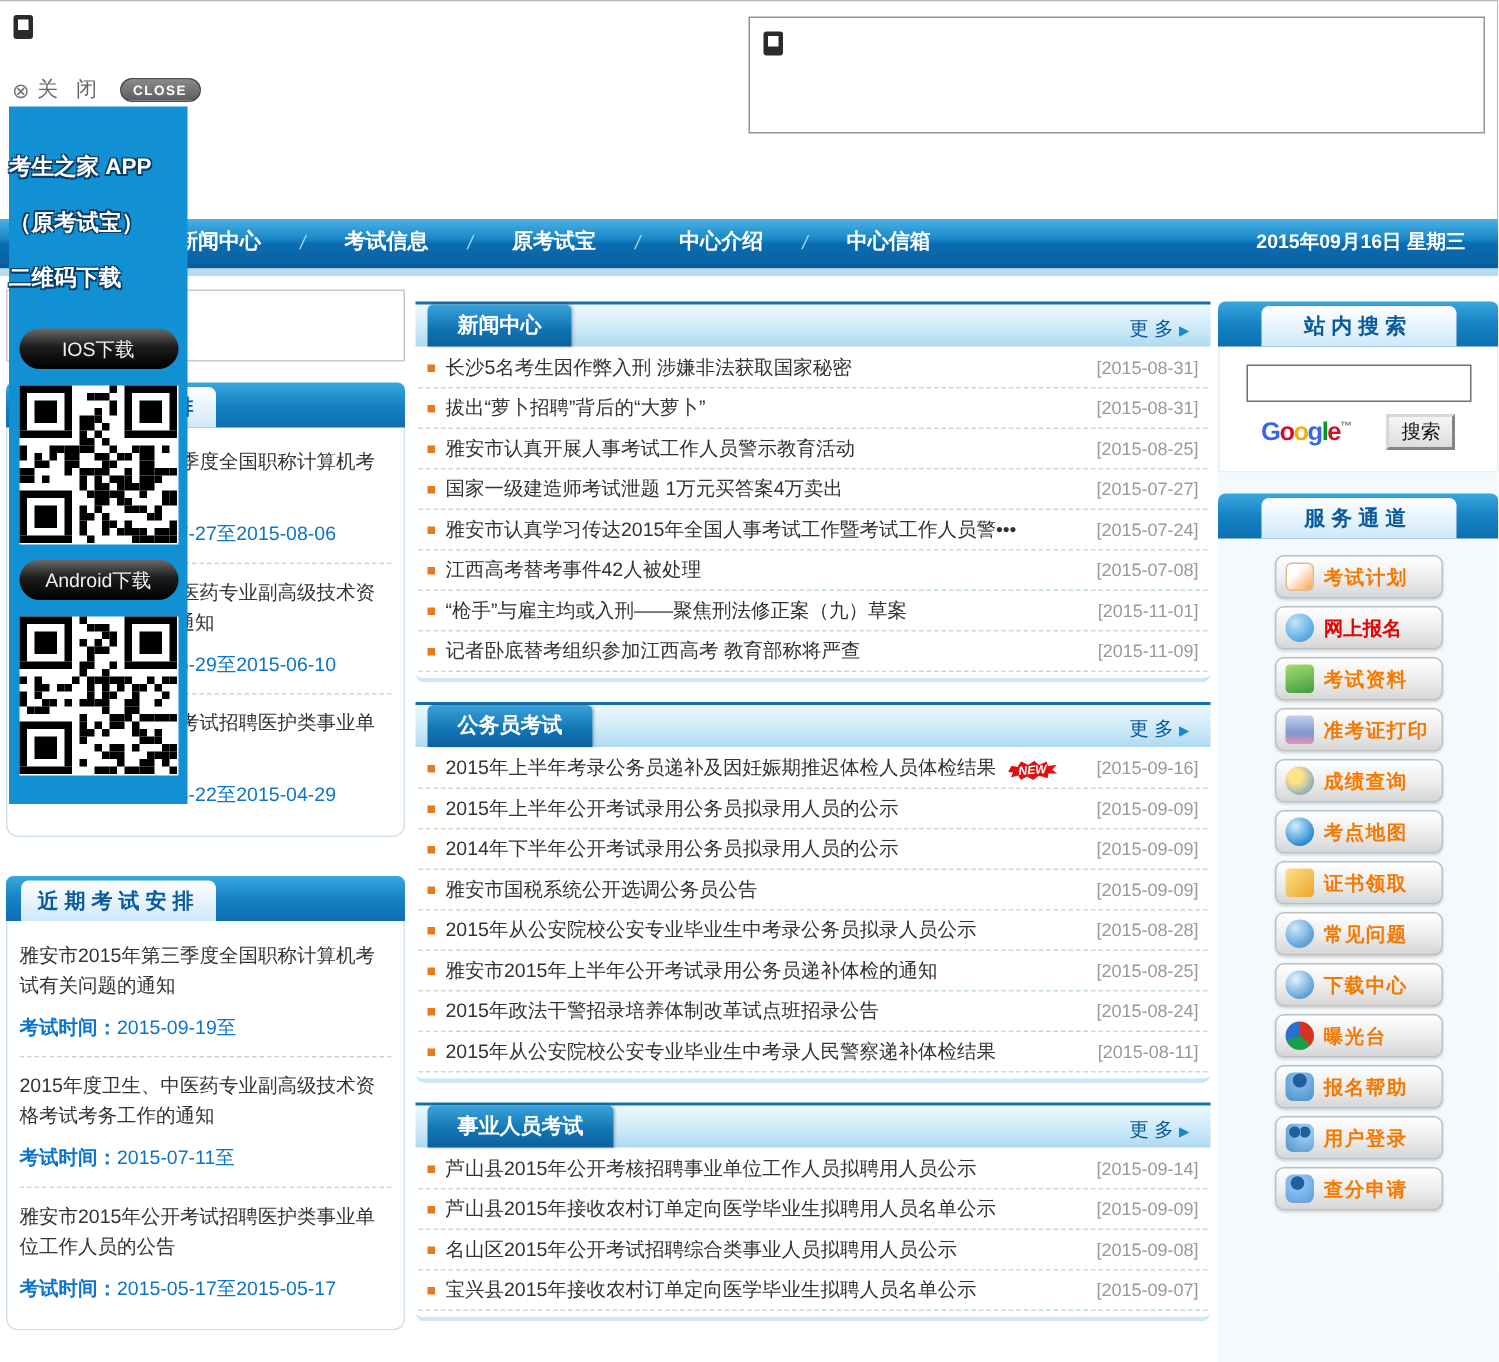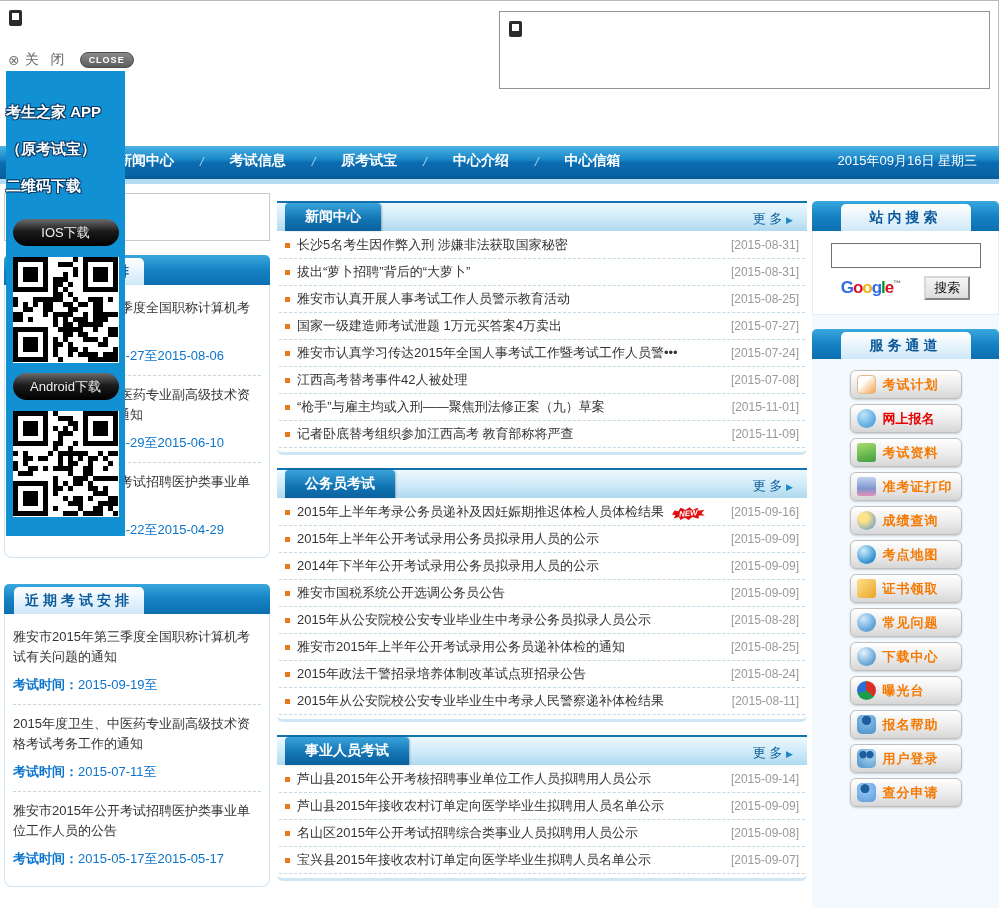--- a/index.html
+++ b/index.html
@@ -15,21 +15,21 @@
   .top-right-box { position:absolute; left:499px; top:10px; width:491px; height:78px; background:#fff; border:1px solid #939393; }
   .top-right-box .broken-img { position:absolute; left:9px; top:9px; }
 
   
   .nav { position:absolute; left:0; top:145px; width:999px; height:30px;
          background:linear-gradient(#4db2e4,#1886c6 45%,#0b6cb1 55%,#0a62a2);
          display:flex; align-items:center; }
   .nav-items { display:flex; align-items:center; margin-left:92px; }
   .nav-item { color:#fff; font-size:14px; font-weight:bold; padding:0 26px; cursor:pointer; white-space:nowrap; }
   .nav-sep { color:#9fd4ef; font-size:13px; font-style:italic; }
-  .nav-date { position:absolute; right:22px; top:6px; color:#fff; font-size:13px; font-weight:normal;text-align:center; }
+  .nav-date { position:absolute; right:22px; top:6px; color:#fff; font-size:13px; font-weight:bold;text-align:center; }
   .nav-underline { position:absolute; left:0; top:175px; width:999px; height:3px; background:#085c9a; }
   .nav-strip { position:absolute; left:0; top:178px; width:999px; height:5px; background:#b5dcf2; }
 
   
   .blue-head { height:30px; background:linear-gradient(#3aa8de,#1582c4 50%,#0d6fb0); border-radius:5px 5px 0 0; position:relative; }
   .blue-head .tab-light { position:absolute; left:10px; top:3px; height:27px; min-width:130px;
          background:linear-gradient(#ffffff,#e2f1fb 60%,#cfe8f8); border-radius:5px 5px 0 0;
          color:#0b5a9c; font-size:14px; font-weight:bold; letter-spacing:4px;
          display:flex; align-items:center; justify-content:center; padding:0 10px; }
   .blue-head.centered .tab-light { left:50%; transform:translateX(-50%); }

